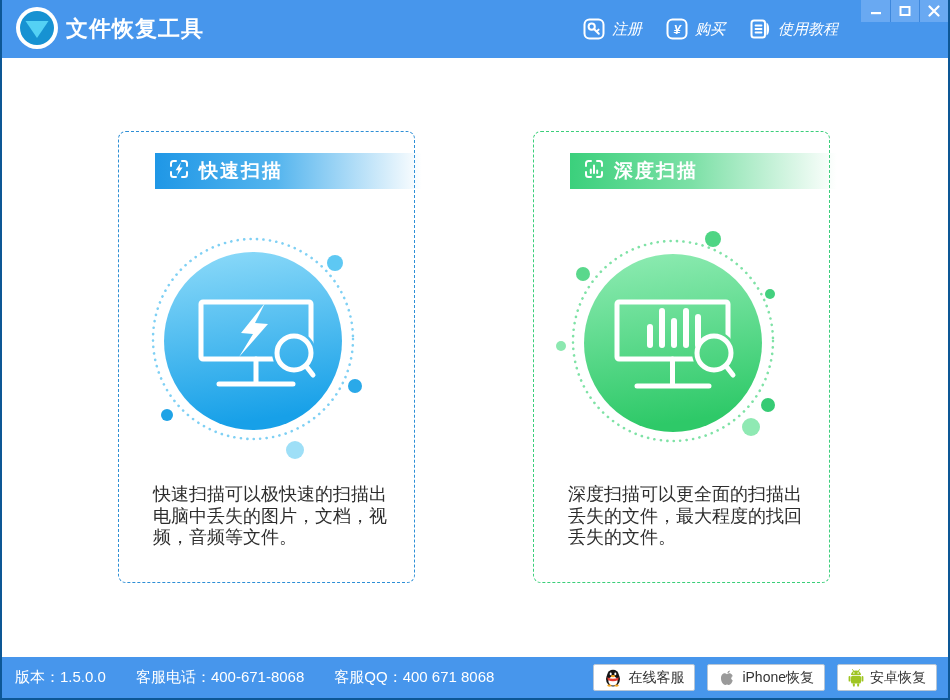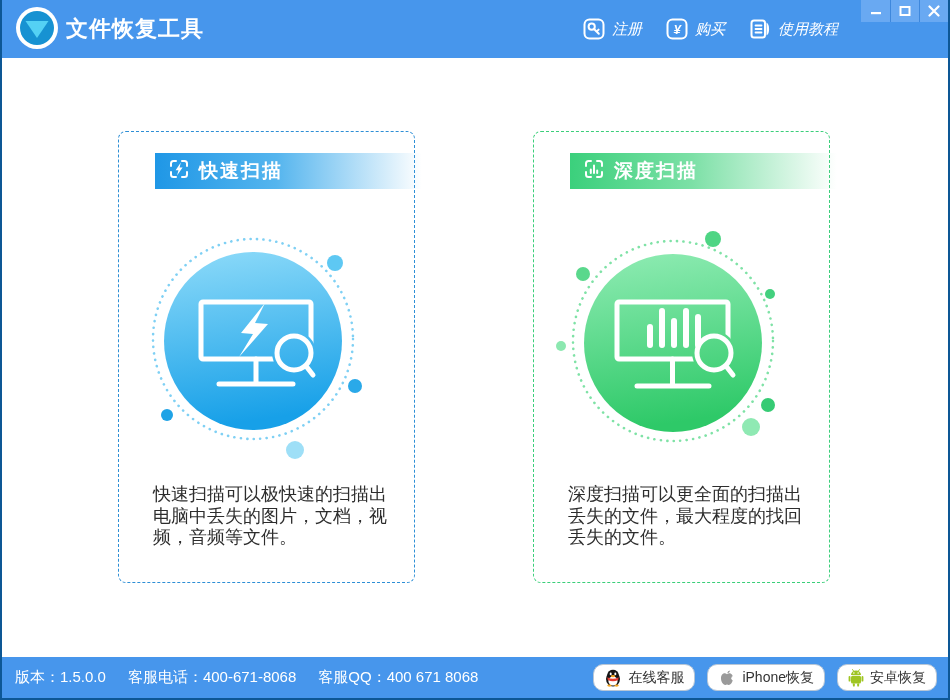--- a/index.html
+++ b/index.html
@@ -30,23 +30,23 @@
   .band.blue-band{background:linear-gradient(90deg,#1f97e6 0%,#55b5ee 42%,rgba(255,255,255,0) 92%);}
   .band.green-band{background:linear-gradient(90deg,#3bd07c 0%,#7ce0a6 42%,rgba(255,255,255,0) 92%);}
   .medallion{position:absolute;width:240px;height:240px;}
   .card.blue .medallion{left:14px;top:89px;}
   .card.green .medallion{left:19px;top:91px;}
   .card-desc{position:absolute;left:34px;right:26px;top:352px;margin:0;
     font-size:18px;line-height:21.5px;color:#2d2d2d;}
   
   .footer{position:relative;height:41px;background:#4796ec;display:flex;align-items:center;
     color:#fff;font-size:15px;}
-  .footer-info{display:flex;gap:22px;padding-left:13px;white-space:nowrap;}
+  .footer-info{display:flex;gap:30px;padding-left:13px;white-space:nowrap;}
   .footer-buttons{margin-left:auto;display:flex;gap:12px;padding-right:11px;}
-  .f-btn{height:27px;background:#ffffff;border:1px solid #b7c6d6;border-radius:10px;
+  .f-btn{height:27px;background:#ffffff;border:1px solid #b7c6d6;border-radius:2px;
     display:flex;align-items:center;gap:6px;padding:0 10px;color:#333;font-size:14px;cursor:pointer;}
   .f-btn svg{display:block;}
 </style>
 </head>
 <body>
 
 <div class="window">
 
   <div class="titlebar">
     <svg class="logo" viewBox="0 0 42 42">

